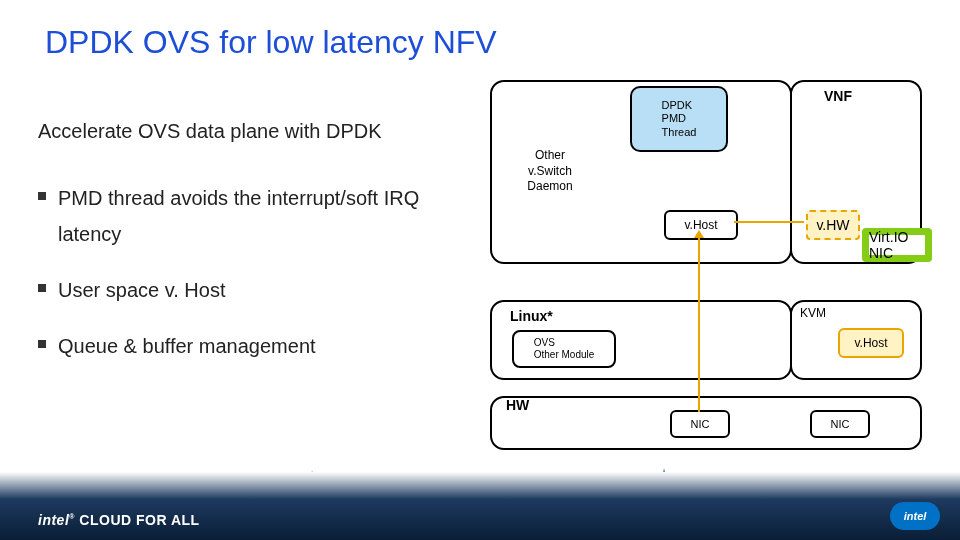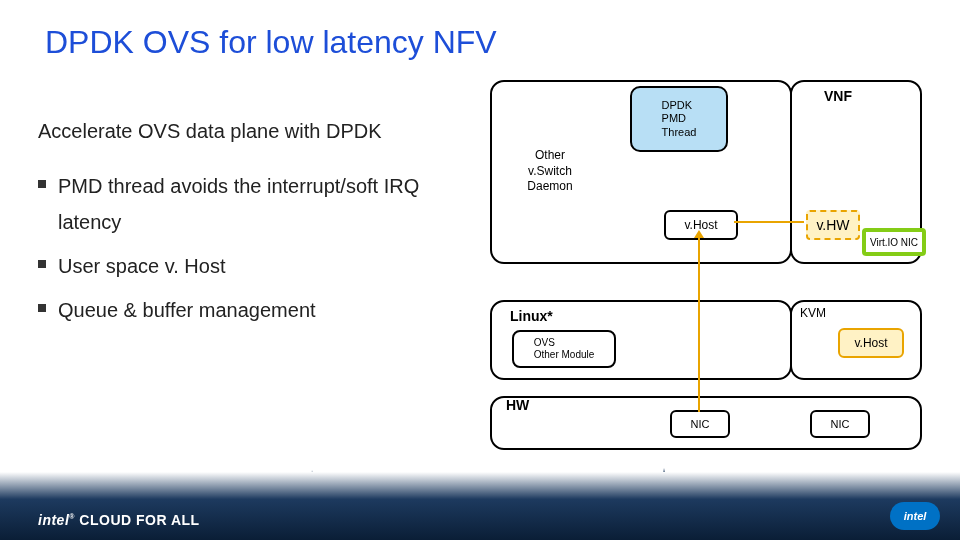--- a/index.html
+++ b/index.html
@@ -1,32 +1,32 @@
 <!DOCTYPE html>
 <html><head>
 <meta charset="utf-8">
 <style>
   html,body{margin:0;padding:0;width:960px;height:540px;font-family:Arial,Helvetica,sans-serif;background:#fff;overflow:hidden}
   .slide{position:relative;width:960px;height:540px}
   .title{position:absolute;left:45px;top:24px;font-size:32px;color:#1d4ed8;font-weight:400}
   .subtitle{position:absolute;left:38px;top:120px;font-size:20px;color:#222}
   .bullets{position:absolute;left:38px;top:160px;width:420px;font-size:20px;color:#222;line-height:1.8}
-  .bullets .b{display:flex;align-items:flex-start;margin-top:8px}
+  .bullets .b{display:flex;align-items:flex-start;margin-top:20px}
   .bullets .sq{display:inline-block;width:8px;height:8px;background:#333;margin-top:12px;margin-right:12px;flex-shrink:0}
   .diag{position:absolute;left:490px;top:80px;width:460px;height:370px}
   .box{position:absolute;border:2px solid #000;border-radius:14px;font-size:12px;display:flex;align-items:center;justify-content:center;background:transparent}
   .ovs{left:0;top:0;width:298px;height:180px}
   .ovs-label{position:absolute;left:30px;top:68px;font-size:12px;text-align:center;width:60px;line-height:1.3}
   .pmd{left:140;top:6;width:94;height:62}
   .pmd.box{left:140px;top:6px;width:94px;height:62px;background:#b8dff5;border-radius:10px;font-size:11px;line-height:1.2}
   .vhost-ovs{left:174px;top:130px;width:70px;height:26px;border-radius:6px;font-size:12px;background:#fff}
   .vnf{left:300px;top:0;width:128px;height:180px}
   .vnf-label{position:absolute;left:334px;top:8px;font-size:14px;font-weight:bold}
   .vhw{left:316px;top:130px;width:50px;height:26px;border:2px dashed #e9a400;background:#fff2c5;border-radius:4px;font-size:14px}
-  .virtio{left:372px;top:148px;width:56px;height:20px;border:4px solid #84cc16;border-radius:4px;font-size:10px;background:#fff}
+  .virtio{left:372px;top:148px;width:56px;height:20px;border:7px solid #84cc16;border-radius:4px;font-size:14px;background:#fff}
   .linux{left:0;top:220px;width:298px;height:76px}
   .linux-label{position:absolute;left:20px;top:228px;font-size:14px;font-weight:bold}
   .ovsk{left:22px;top:250px;width:100px;height:34px;font-size:10px;line-height:1.2;border-radius:8px}
   .kvm{left:300px;top:220px;width:128px;height:76px}
   .kvm-label{position:absolute;left:310px;top:226px;font-size:12px}
   .vhost2{left:348px;top:248px;width:62px;height:26px;background:#fff2c5;border:2px solid #e9a400;border-radius:6px;font-size:12px}
   .hw{left:0;top:316px;width:428px;height:50px}
   .hw-label{position:absolute;left:16px;top:317px;font-size:14px;font-weight:bold}
   .nic1{left:180px;top:330px;width:56px;height:24px;border-radius:6px;font-size:11px}
   .nic2{left:320px;top:330px;width:56px;height:24px;border-radius:6px;font-size:11px}

